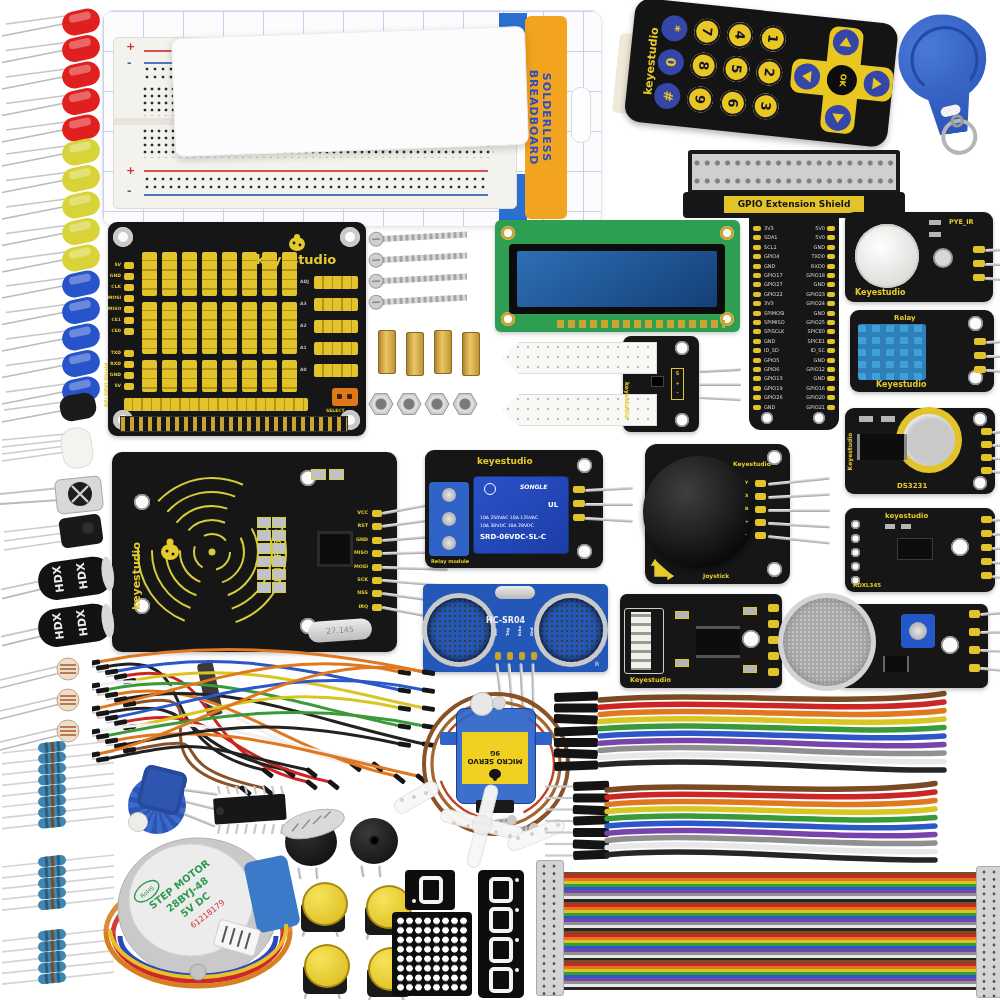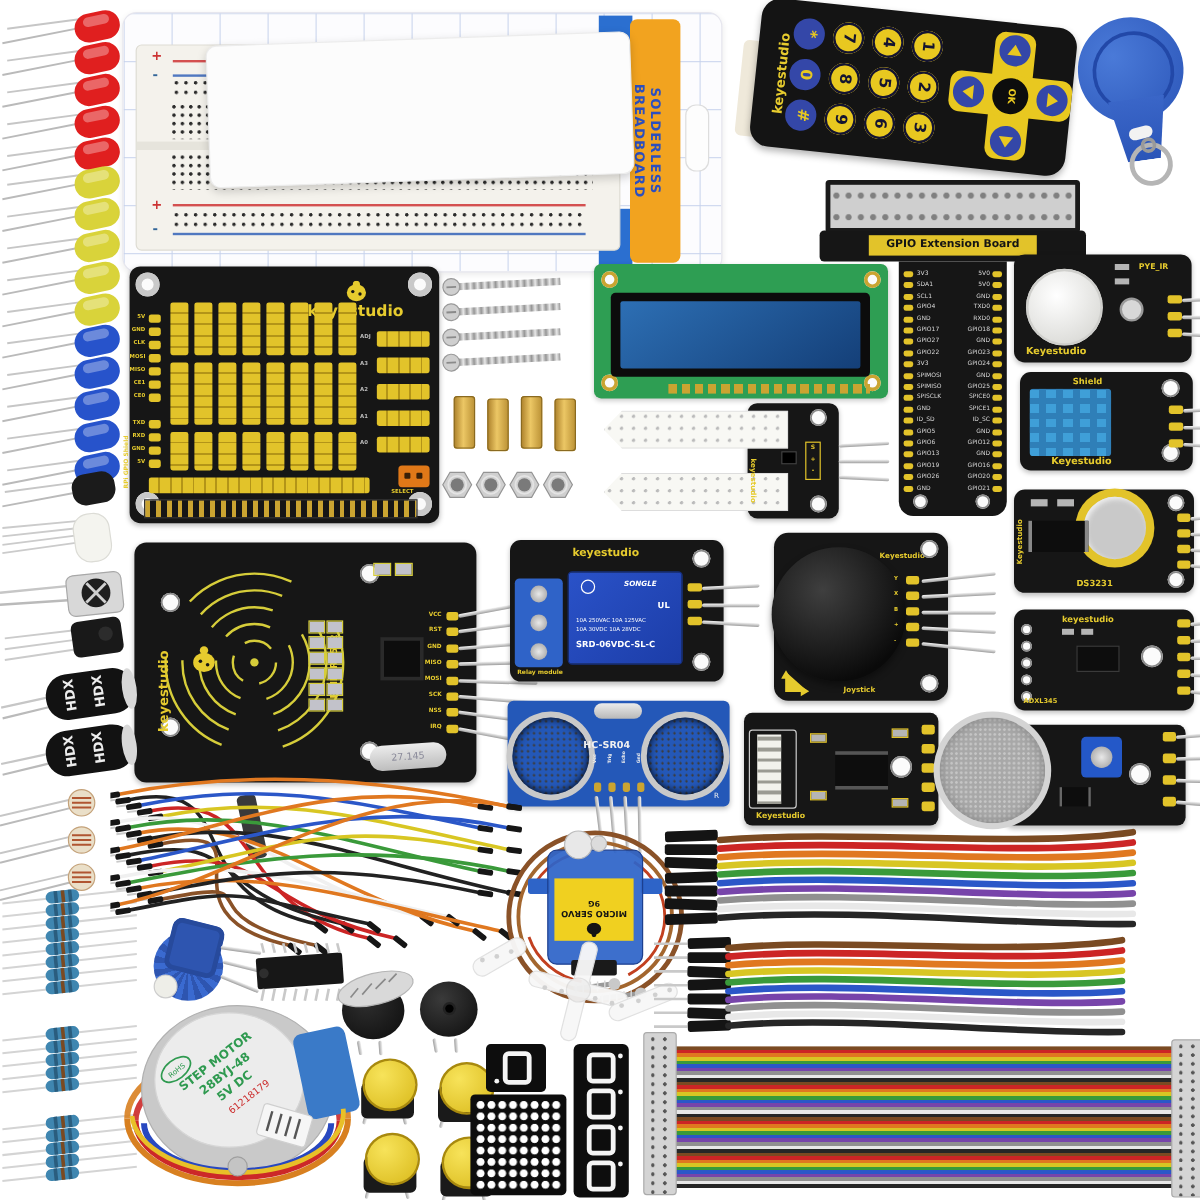--- a/index.html
+++ b/index.html
@@ -189,21 +189,21 @@
     <svg class="abs" style="left:20px;top:100px" width="70" height="44">
         <circle cx="34" cy="24" r="16" fill="none" stroke="#b5b5b5" stroke-width="4"></circle>
         <circle cx="34" cy="8" r="5" fill="none" stroke="#9a9a9a" stroke-width="3"></circle>
       </svg>
   </div>
 
   <div class="abs" style="left:683px;top:148px;width:222px;height:288px">
     <div class="abs" style="left:5px;top:2px;width:212px;height:44px;background:#1a1a1a;border-radius:3px"></div>
     <div class="abs" style="left:9px;top:6px;width:204px;height:36px;background:#cfcfcf;background-image:radial-gradient(circle at 5px 9px,#808080 2.2px,transparent 2.9px);background-size:10.2px 18px"></div>
     <div class="abs" style="left:0;top:44px;width:222px;height:26px;background:#161616;border-radius:4px"></div>
-    <div class="abs" style="left:41px;top:48px;width:140px;height:17px;background:#e2c32a;text-align:center;font-size:9px;font-weight:bold;color:#141414;line-height:17px"><span>GPIO Extension Board</span></div>
+    <div class="abs" style="left:41px;top:48px;width:140px;height:17px;background:#e2c32a;text-align:center;font-size:9px;font-weight:bold;color:#141414;line-height:17px"><span>GPIO Extension Shield</span></div>
     <div id="gpio-body" class="abs" style="left:66px;top:70px;width:90px;height:212px;background:#161616;border-radius:0 0 12px 12px">
       <div class="hole" style="left:12px;top:194px;width:12px;height:12px"></div>
       <div class="hole" style="left:64px;top:194px;width:12px;height:12px"></div>
     <div class="gpio-row" style="top: 6px;">
           <span class="pad" style="left:4px;top:2px;width:8px;height:5px"></span>
       <span style="left:15px">3V3</span>
       <span style="left:46px;width:30px;text-align:right">5V0</span>
       <span class="pad" style="left:78px;top:2px;width:8px;height:5px"></span>
         </div>
         <div class="gpio-row" style="top: 15.4px;">
@@ -502,21 +502,21 @@
     <div class="pad" style="left:128px;top:62px;width:12px;height:7px"></div>
     <div id="pir-pins" class="abs" style="left:0;top:0;width:100%;height:100%">
         <div class="wpin" style="left:140px;top:37px;width:52px;transform:rotate(-3.0deg)"></div>
         <div class="wpin" style="left:140px;top:51px;width:52px;transform:rotate(0.0deg)"></div>
         <div class="wpin" style="left:140px;top:65px;width:52px;transform:rotate(3.0deg)"></div>
       </div>
   </div>
 
   <div class="abs" style="left:850px;top:310px;width:190px;height:84px">
     <div class="pcb" style="left:0;top:0;width:144px;height:82px"></div>
-    <div class="ysilk" style="left:44px;top:4px;font-size:7px"><span>Shield</span></div>
+    <div class="ysilk" style="left:44px;top:4px;font-size:7px"><span>Relay</span></div>
     <div class="abs" style="left:8px;top:14px;width:68px;height:56px;background:#3f9fd8;border-radius:3px;background-image:repeating-linear-gradient(90deg,transparent 0 8px,#2f7fb8 8px 14px),repeating-linear-gradient(0deg,transparent 0 7px,#2f7fb8 7px 12px)"></div>
     <div class="hole" style="left:118px;top:6px;width:15px;height:15px"></div>
     <div class="hole" style="left:118px;top:60px;width:15px;height:15px"></div>
     <div class="ysilk" style="left:26px;top:70px;font-size:8px"><span>Keyestudio</span></div>
     <div class="pad" style="left:124px;top:28px;width:12px;height:7px"></div>
     <div class="pad" style="left:124px;top:42px;width:12px;height:7px"></div>
     <div class="pad" style="left:124px;top:56px;width:12px;height:7px"></div>
     <div id="dht-pins" class="abs" style="left:0;top:0;width:100%;height:100%">
         <div class="wpin" style="left:136px;top:31px;width:50px;transform:rotate(-3.0deg)"></div>
         <div class="wpin" style="left:136px;top:45px;width:50px;transform:rotate(0.0deg)"></div>

